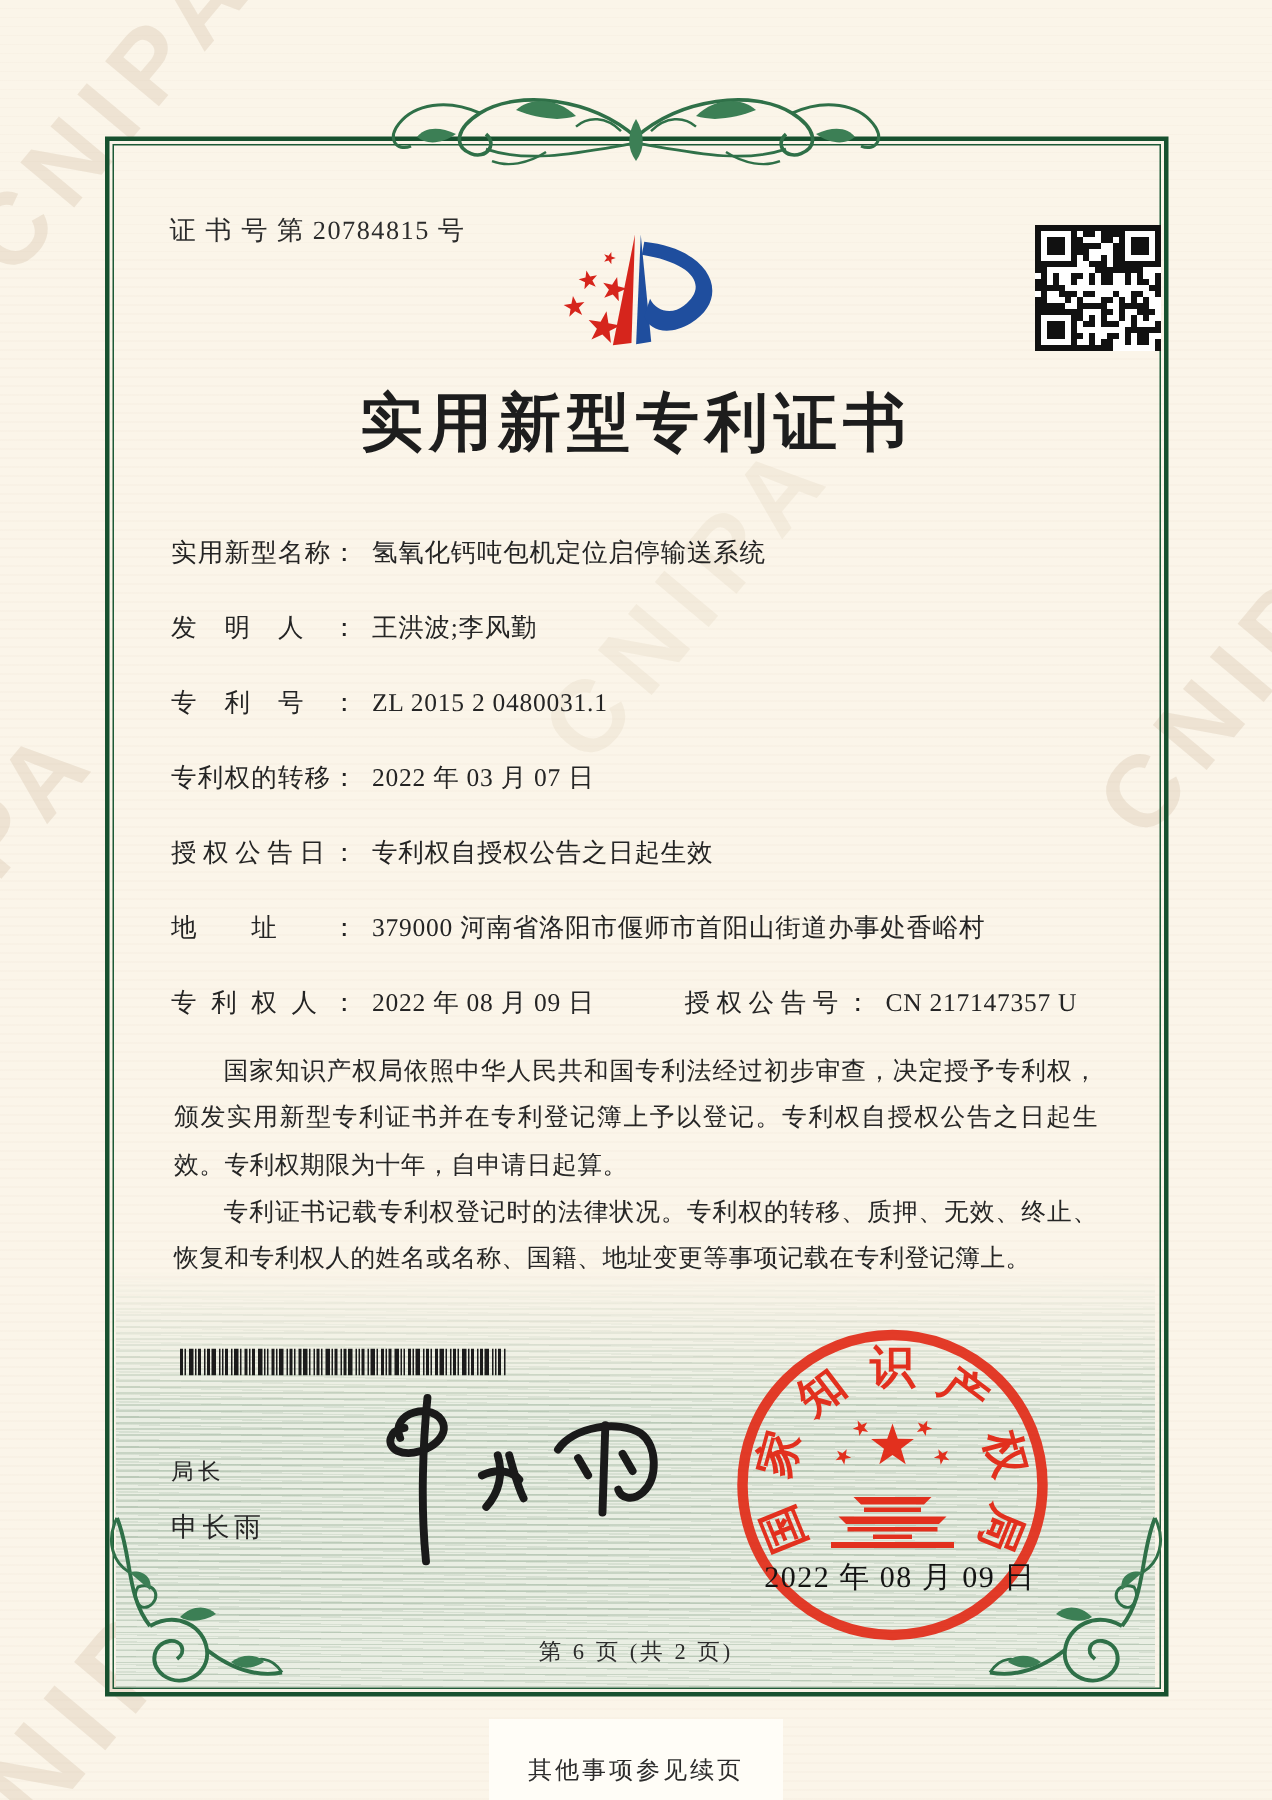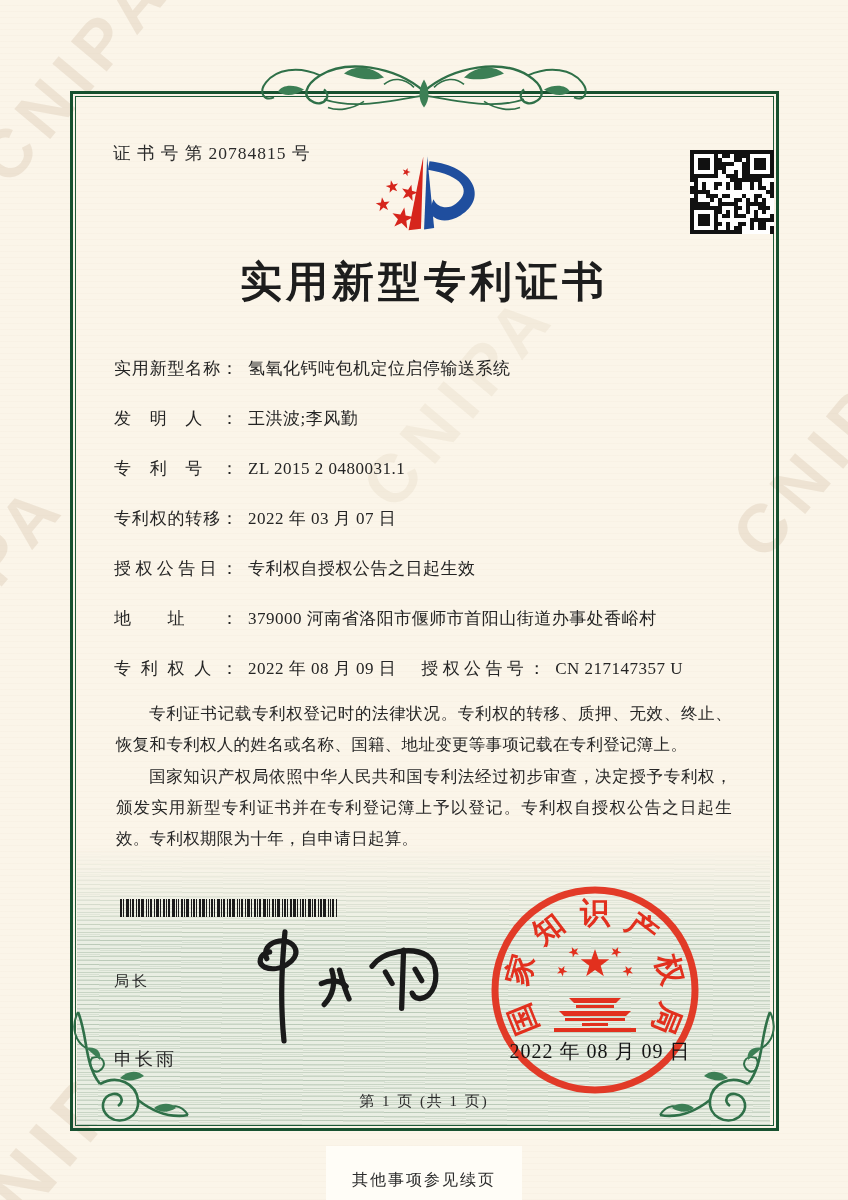--- a/index.html
+++ b/index.html
@@ -49,31 +49,31 @@
   .qr{position:absolute;left:690px;top:150px;width:84px;height:84px;z-index:4;background:#fff;}
   .title{
     position:absolute;left:0;top:254px;width:100%;z-index:4;text-align:center;
     font-size:42px;font-weight:bold;letter-spacing:4px;color:#1d1d1d;font-family:Liberation Mono, monospace;
   }
   
   .fields{position:absolute;left:114px;top:356px;width:580px;z-index:4;font-size:17px;}
   .frow{margin-bottom:24px;line-height:26px;white-space:nowrap;}
   .lbl{display:inline-block;width:124px;text-align:justify;text-align-last:justify;vertical-align:top;color:#242424;}
   .val{margin-left:10px;letter-spacing:.5px;color:#242424;}
-  .pair2{margin-left:25px;}
+  .pair2{margin-left:60px;}
   
   .bodytext{
     position:absolute;left:116px;top:698px;width:616px;z-index:4;
     font-size:16.5px;line-height:1.9;text-align:justify;color:#262626;letter-spacing:.3px;
   }
   .bodytext p{margin:0;text-indent:2em;}
   
   .barcode{position:absolute;left:120px;top:899px;z-index:4;line-height:0;}
   .signoff-title{position:absolute;left:114px;top:972px;z-index:4;font-size:15px;letter-spacing:3px;}
-  .signoff-name{position:absolute;left:114px;top:1006px;z-index:4;font-size:18px;letter-spacing:3px;margin-top:41px;}
+  .signoff-name{position:absolute;left:114px;top:1006px;z-index:4;font-size:18px;letter-spacing:3px;}
   .signature{position:absolute;left:240px;top:922px;z-index:4;}
   .seal{position:absolute;left:487px;top:882px;z-index:4;}
   .seal-char{
     font-size:30px;font-weight:bold;fill:#e2301e;
     font-family:"Liberation Serif","DejaVu Serif",serif;
     text-anchor:middle;dominant-baseline:central;
   }
   .seal-date{
     position:absolute;left:500px;top:1038px;width:200px;z-index:5;text-align:center;
     font-size:20px;color:#141414;letter-spacing:1px;
@@ -332,22 +332,22 @@
     </div>
     <div class="frow">
       <span class="lbl">地址：</span><span class="val">379000 河南省洛阳市偃师市首阳山街道办事处香峪村</span>
     </div>
     <div class="frow">
       <span class="lbl">专利权人：</span><span class="val">2022 年 08 月 09 日</span><span class="pair2"><span class="lbl">授权公告号：</span><span class="val">CN 217147357 U</span></span>
     </div>
   </div>
 
   <div class="bodytext">
+    <p>国家知识产权局依照中华人民共和国专利法经过初步审查，决定授予专利权，颁发实用新型专利证书并在专利登记簿上予以登记。专利权自授权公告之日起生效。专利权期限为十年，自申请日起算。</p>
     <p>专利证书记载专利权登记时的法律状况。专利权的转移、质押、无效、终止、恢复和专利权人的姓名或名称、国籍、地址变更等事项记载在专利登记簿上。</p>
-    <p>国家知识产权局依照中华人民共和国专利法经过初步审查，决定授予专利权，颁发实用新型专利证书并在专利登记簿上予以登记。专利权自授权公告之日起生效。专利权期限为十年，自申请日起算。</p>
   </div>
 
   <div class="barcode" id="barcode"><svg width="222" height="18" fill="#1b1b1b">
         <rect x="0" y="0" width="2" height="18"></rect>
         <rect x="3" y="0" width="1" height="18"></rect>
         <rect x="6" y="0" width="3" height="18"></rect>
         <rect x="10" y="0" width="1" height="18"></rect>
         <rect x="12" y="0" width="2" height="18"></rect>
         <rect x="16" y="0" width="1" height="18"></rect>
         <rect x="18" y="0" width="2" height="18"></rect>
@@ -453,16 +453,16 @@
       <path d="M-26,0 L26,0 L21,5 L-21,5 Z"></path>
       <rect x="-19" y="7" width="38" height="3"></rect>
       <path d="M-36,13 L36,13 L31,18 L-31,18 Z"></path>
       <rect x="-30" y="20" width="60" height="3"></rect>
       <rect x="-13" y="25" width="26" height="3"></rect>
       <rect x="-41" y="30" width="82" height="4"></rect>
     </g>
   </svg>
   <div class="seal-date">2022 年 08 月 09 日</div>
 
-  <div class="page-info">第 1 页 (共 1 页)</div>
+  <div class="page-info">第 6 页 (共 2 页)</div>
   <div class="cont-note">其他事项参见续页</div>
 
 </div>
 
 </body></html>

